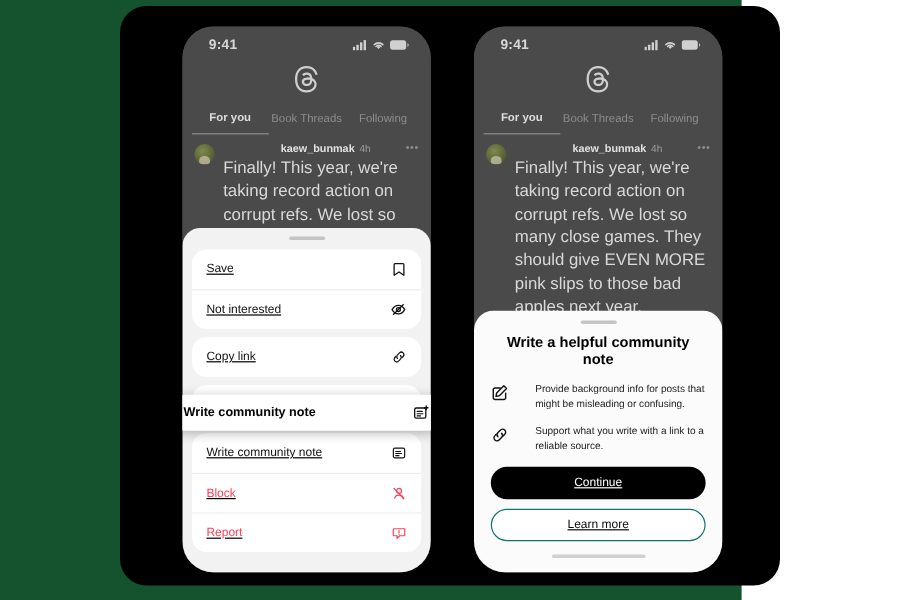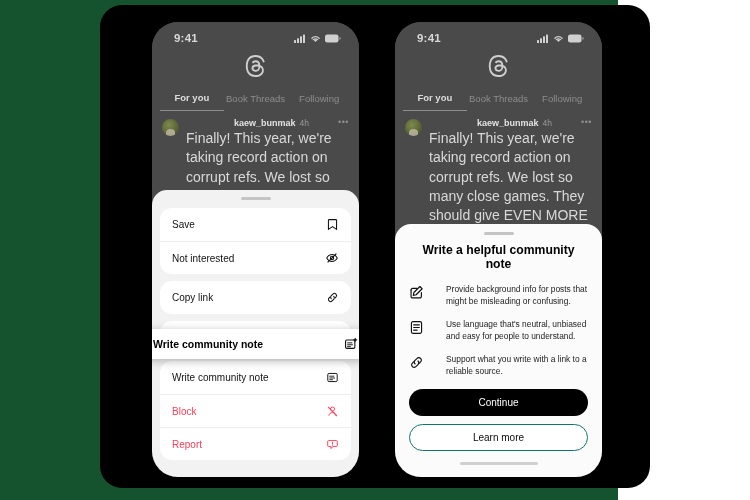--- a/index.html
+++ b/index.html
@@ -143,20 +143,21 @@
     background: #ffffff;
     border-radius: 12px;
     overflow: hidden;
     margin-bottom: 7px;
   }
   .row {
     display: flex; align-items: center;
     justify-content: space-between;
     height: 33px;
     padding: 0 12px;
+    text-decoration: underline;
   }
   .row + .row { border-top: .8px solid #ededed; }
   .row-label { font-size: 10px; color: #111111; }
   .row.danger .row-label { color: #f9405a; }
   .row-icon { display: flex; align-items: center; }
 
   
   .highlight-row {
     position: absolute;
     left: -13px;
@@ -194,20 +195,21 @@
   .bullet-text {
     font-size: 8.4px; line-height: 1.42;
     color: #1c1c1c;
   }
   .btn {
     height: 27px;
     border-radius: 14px;
     display: flex; align-items: center; justify-content: center;
     font-size: 10px;
     margin-top: 8px;
+    text-decoration: underline;
   }
   .btn.primary { background: #000000; color: #ffffff; }
   .btn.secondary {
     background: #ffffff; color: #0a0a0a;
     border: 1px solid #0f766e;
   }
 
   .home-ind {
     width: 78px; height: 3.5px;
     border-radius: 2px;
@@ -521,29 +523,20 @@
         <span class="bullet-icon">
           <svg width="15" height="15" viewBox="0 0 16 16">
               <path d="M2.2 5.2a1.6 1.6 0 0 1 1.6-1.6h4.6" fill="none" stroke="#111" stroke-width="1.25" stroke-linecap="round"></path>
               <path d="M13.2 8.1v4.1a1.6 1.6 0 0 1-1.6 1.6H3.8a1.6 1.6 0 0 1-1.6-1.6V5.2" fill="none" stroke="#111" stroke-width="1.25" stroke-linecap="round"></path>
               <path d="M11.6 1.6 14 4 7.6 10.4 4.6 11l.6-3Z" fill="none" stroke="#111" stroke-width="1.25" stroke-linejoin="round"></path>
             </svg>
         </span>
         <span class="bullet-text">Provide background info for posts that might be misleading or confusing.</span>
       </div>
 
-      <div class="bullet">
-        <span class="bullet-icon">
-          <svg width="15" height="15" viewBox="0 0 16 16">
-              <rect x="2.6" y="1.8" width="10.8" height="12.4" rx="1.6" fill="none" stroke="#111" stroke-width="1.25"></rect>
-              <path d="M5 5.2h6M5 8h6M5 10.8h3.6" stroke="#111" stroke-width="1.25" stroke-linecap="round"></path>
-            </svg>
-        </span>
-        <span class="bullet-text">Use language that's neutral, unbiased and easy for people to understand.</span>
-      </div>
 
       <div class="bullet">
         <span class="bullet-icon">
           <svg width="15" height="15" viewBox="0 0 16 16">
               <path d="M6.4 9.6a2.7 2.7 0 0 1 0-3.8l2-2a2.7 2.7 0 1 1 3.8 3.8l-1 1" fill="none" stroke="#111" stroke-width="1.25" stroke-linecap="round"></path>
               <path d="M9.6 6.4a2.7 2.7 0 0 1 0 3.8l-2 2a2.7 2.7 0 1 1-3.8-3.8l1-1" fill="none" stroke="#111" stroke-width="1.25" stroke-linecap="round"></path>
             </svg>
         </span>
         <span class="bullet-text">Support what you write with a link to a reliable source.</span>
       </div>

